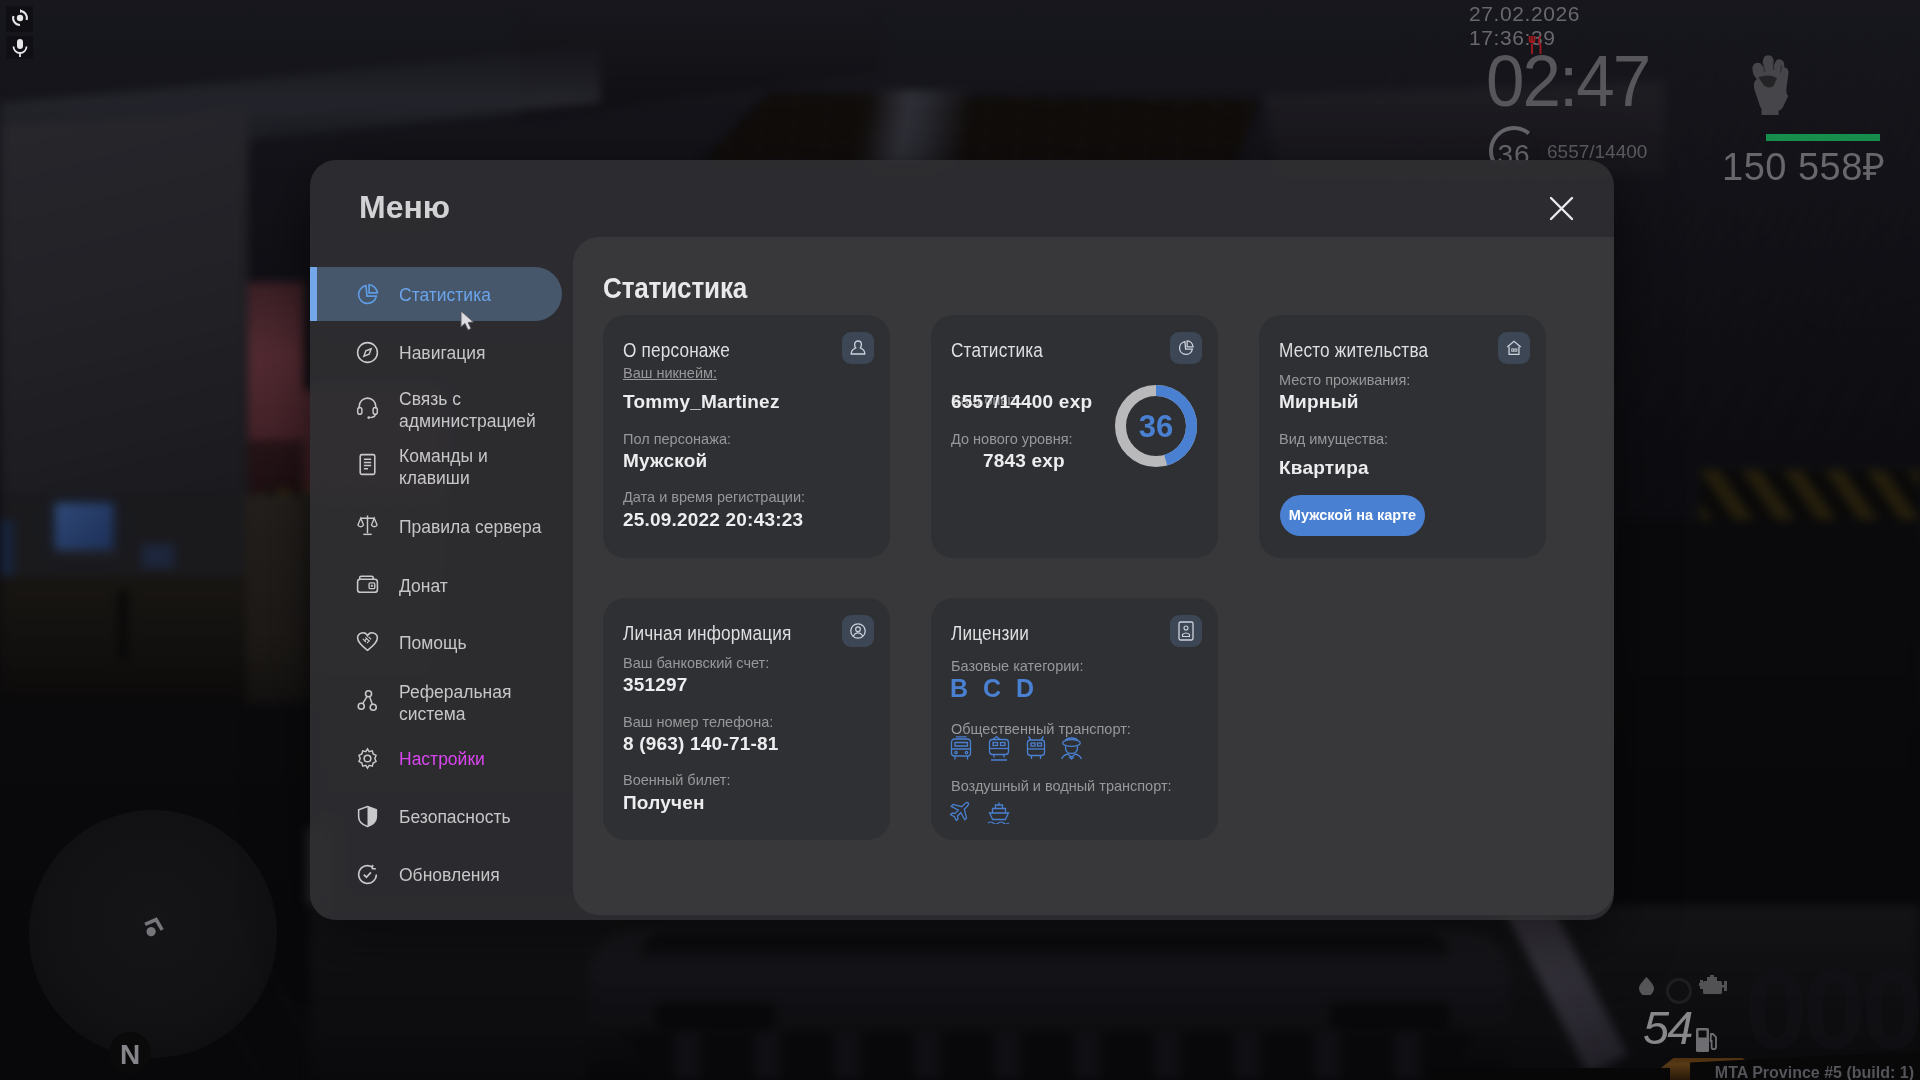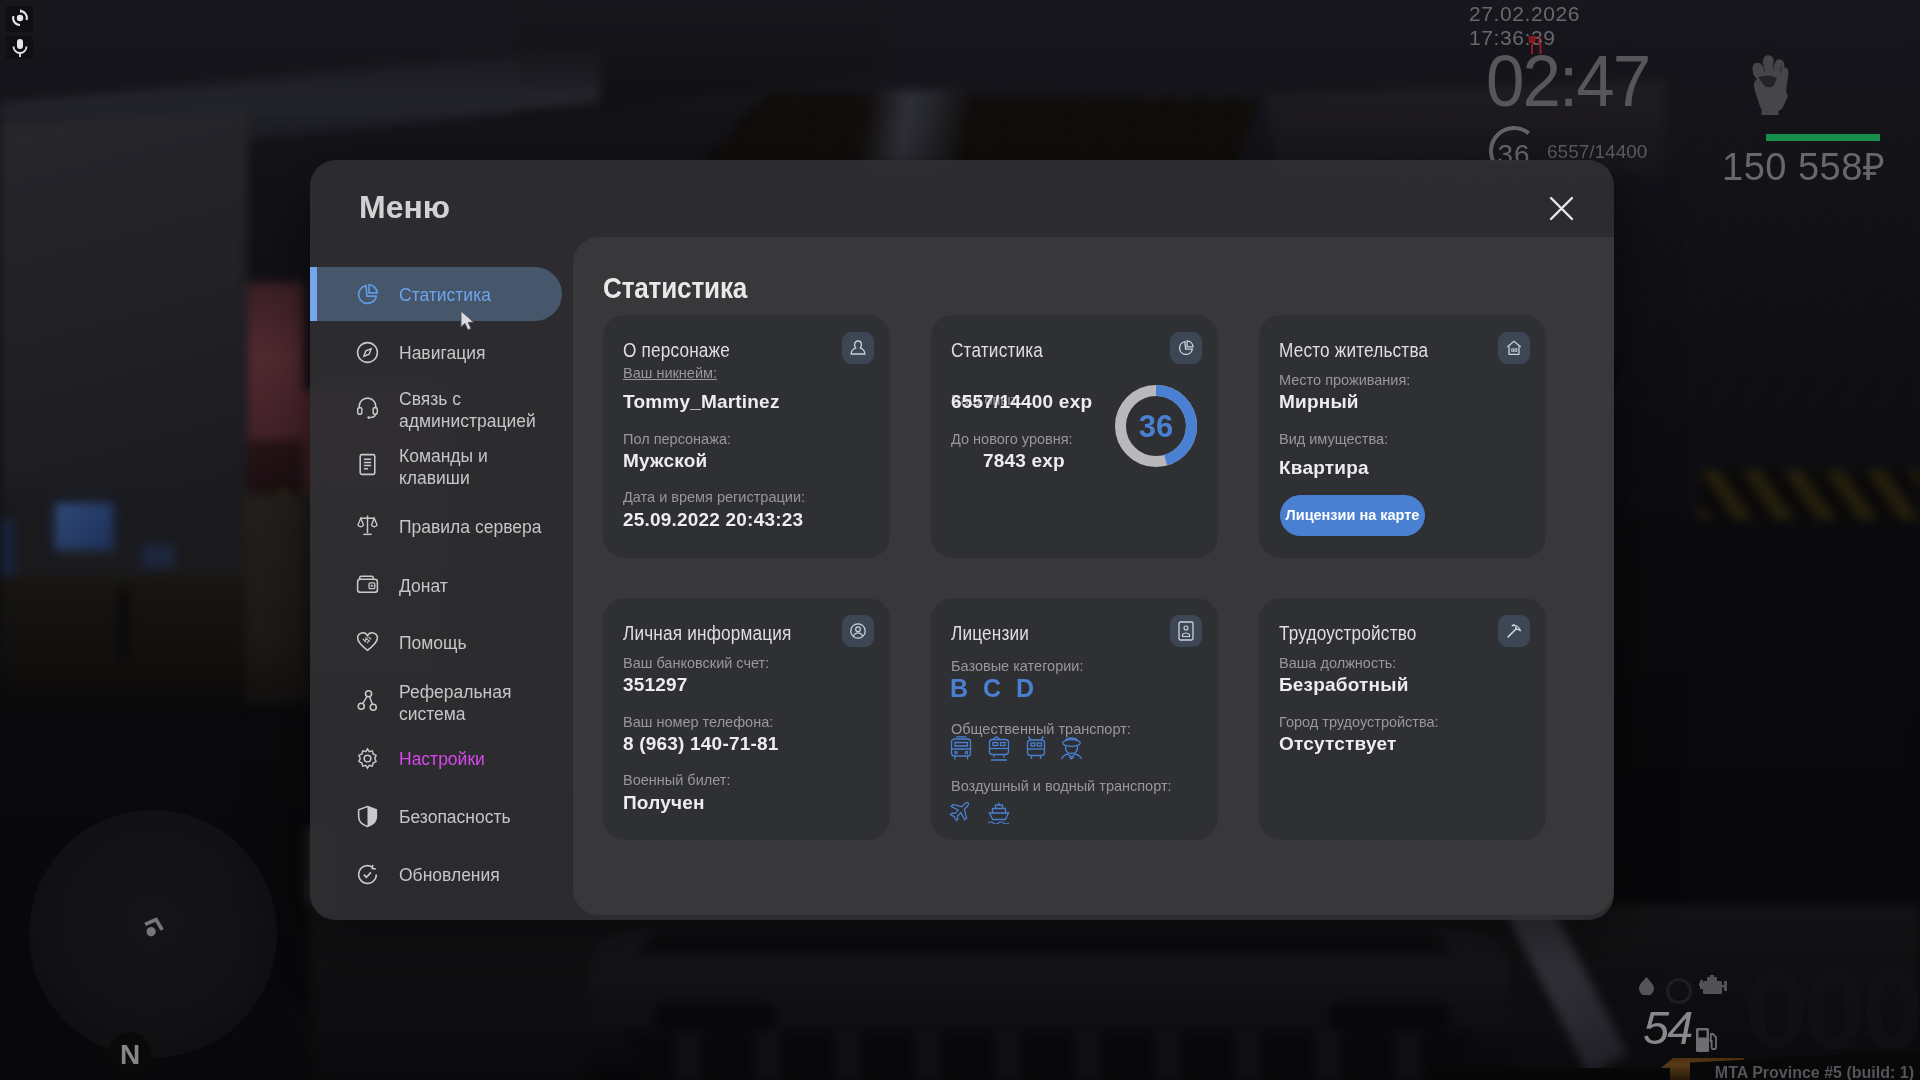--- a/index.html
+++ b/index.html
@@ -296,21 +296,21 @@
       <path d="M4.5 8.2 V17 h11 V8.2" fill="none" stroke="#cdd3dd" stroke-width="1.4"></path>
       <rect x="7.5" y="11" width="2.2" height="2.6" fill="none" stroke="#cdd3dd" stroke-width="1"></rect>
       <rect x="11" y="11" width="2.2" height="2.6" fill="none" stroke="#cdd3dd" stroke-width="1"></rect>
     </svg>
       </div>
     <div class="lb" style="top:57px;">Место проживания:</div>
     <div class="vl" style="top:76px;">Мирный</div>
     <div class="lb" style="top:116px;">Вид имущества:</div>
     <div class="vl" style="top:135px;margin-top:7px;">Квартира</div>
     <div style="position:absolute;left:21px;top:180px;width:145px;height:41px;background:#4a80d2;border-radius:20.5px;
-      color:#fff;font-size:14.5px;font-weight:bold;text-align:center;line-height:41px;">Лицензии на карте</div>
+      color:#fff;font-size:14.5px;font-weight:bold;text-align:center;line-height:41px;">Мужской на карте</div>
   </div>
 
   <div class="card" style="left:603px;top:598px;height:242px;">
     <div class="ct">Личная информация</div>
     <div class="badge">
         <svg style="position:absolute;left:7px;top:7px;" width="18" height="18" viewBox="0 0 20 20">
       <circle cx="10" cy="10" r="8" fill="none" stroke="#cdd3dd" stroke-width="1.4"></circle>
       <circle cx="10" cy="8" r="2.6" fill="none" stroke="#cdd3dd" stroke-width="1.3"></circle>
       <path d="M4.8 16 q1.6 -4 5.2 -4 q3.6 0 5.2 4" fill="none" stroke="#cdd3dd" stroke-width="1.3"></path>
     </svg>
@@ -374,30 +374,17 @@
           <path d="M12 1.5 c1.2 0 1.8 1.8 1.8 3.6 v3.6 l7.7 4.6 v2.6 l-7.7 -2.3 v4.6 l2.3 1.9 v2.2 l-4.1 -1.3 -4.1 1.3 v-2.2 l2.3 -1.9 v-4.6 l-7.7 2.3 v-2.6 l7.7 -4.6 v-3.6 c0 -1.8 0.6 -3.6 1.8 -3.6z"></path>
         </g>
 
         <path d="M41.5 15 h19 l-3.2 6.5 h-12.6 z"></path>
         <path d="M44.5 15 v-4.5 h13 v4.5 M47.5 10.5 v-3.5 h7 v3.5 M51 7 v-2.5"></path>
         <path d="M40 25 q2.6 -2 5.2 0 q2.6 2 5.2 0 q2.6 -2 5.2 0 q2.6 2 5.2 0" stroke-width="1.2"></path>
       </g>
     </svg>
   </div>
 
-  <div class="card" style="left:1259px;top:598px;height:242px;">
-    <div class="ct">Трудоустройство</div>
-    <div class="badge">
-        <svg style="position:absolute;left:7px;top:7px;" width="18" height="18" viewBox="0 0 20 20">
-      <path d="M3.5 16.5 L13 7" stroke="#cdd3dd" stroke-width="1.7" fill="none" stroke-linecap="round"></path>
-      <path d="M7.5 4.5 q6.5 -2.5 10 5.5 q-1.5 -1.5 -3.8 -1.8 q-0.8 -0.1 -1.7 0.1 q0.3 -0.9 0.1 -1.7 q-0.4 -2.3 -2 -3.6 q-1.3 0.2 -2.6 1.5z" fill="none" stroke="#cdd3dd" stroke-width="1.3"></path>
-    </svg>
-      </div>
-    <div class="lb" style="top:57px;">Ваша должность:</div>
-    <div class="vl" style="top:76px;">Безработный</div>
-    <div class="lb" style="top:116px;">Город трудоустройства:</div>
-    <div class="vl" style="top:135px;">Отсутствует</div>
-  </div>
 
   <svg class="abs" style="left:460px;top:310px;" width="16" height="22" viewBox="0 0 16 22">
     <path d="M1 1 L1 17 L5 13.5 L8 20 L11 18.5 L8.2 12.5 L13.5 12 z" fill="#dcdce2" stroke="#55555f" stroke-width="1"></path>
   </svg>
 </div>
 
 </body></html>

